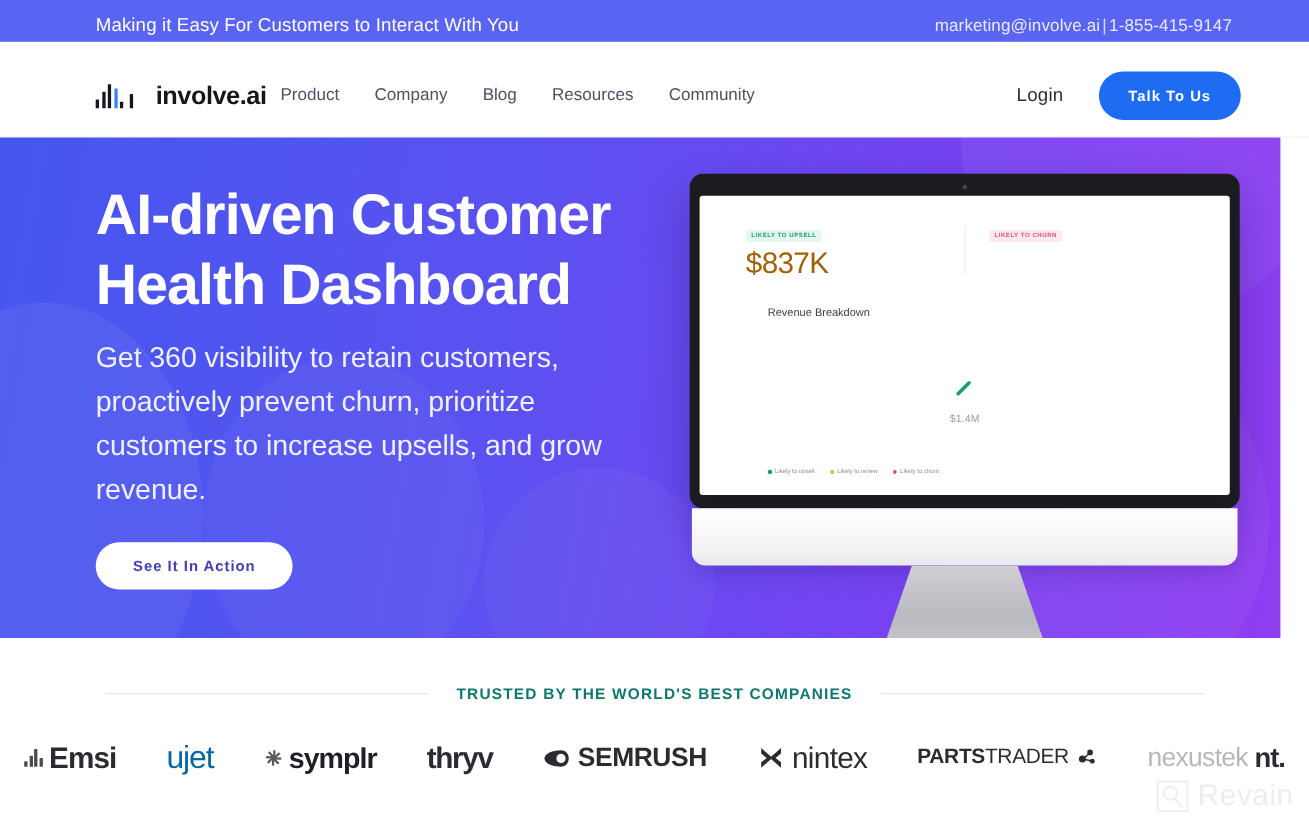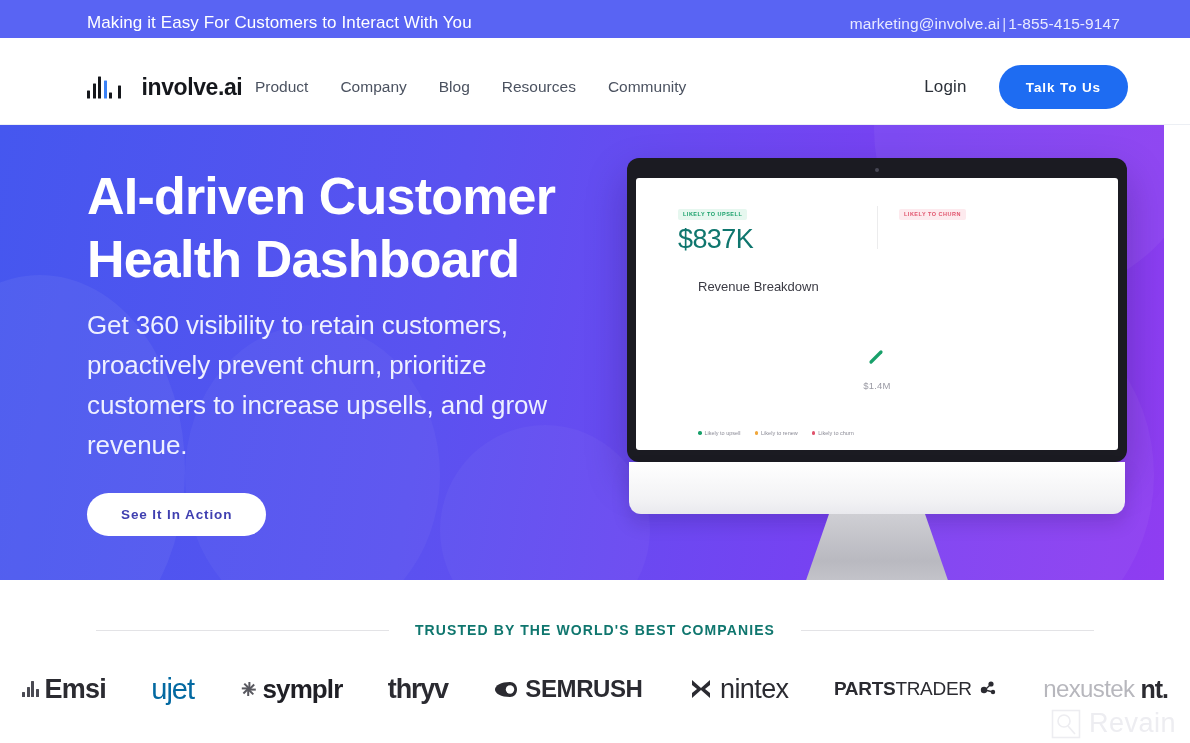--- a/index.html
+++ b/index.html
@@ -128,23 +128,23 @@
     content: ""; position: absolute; left: 0; top: 4px; bottom: 6px;
     width: 1px; background: #ececed;
   }
   .kpi-tag {
     display: inline-block; font-size: 5.5px; font-weight: 700; letter-spacing: .5px;
     padding: 2.5px 5px; border-radius: 2px; white-space: nowrap;
   }
   .kpi-tag.upsell { color: #18a06a; background: #e6f7ef; }
   .kpi-tag.renew  { color: #d08a16; background: #fdf3dd; }
   .kpi-tag.churn  { color: #e0536c; background: #fdeaee; }
-  .kpi-value { font-size: 27px; font-weight: 400; color: #0f766e; margin-top: 4px; letter-spacing: -.6px; }
-
-  .rb-title { font-size: 13px; color: #3b3b44; margin: 24px 0 0 42px; padding-left: 20px; }
+  .kpi-value { font-size: 27px; font-weight: 400; color: #a16207; margin-top: 4px; letter-spacing: -.6px; }
+
+  .rb-title { font-size: 10px; color: #3b3b44; margin: 24px 0 0 42px; padding-left: 20px; }
   .donut-wrap { position: relative; height: 150px; }
   .donut-label {
     position: absolute; left: 50%; top: 86px; transform: translateX(-50%);
     font-size: 9.5px; color: #9a9aa4; letter-spacing: .2px;
   }
   .arc { position: absolute; left: 50%; top: 34px; transform: translateX(-50%); }
   .chart-legend {
     position: absolute; left: 62px; bottom: 8px;
     display: flex; gap: 14px; align-items: center;
   }

